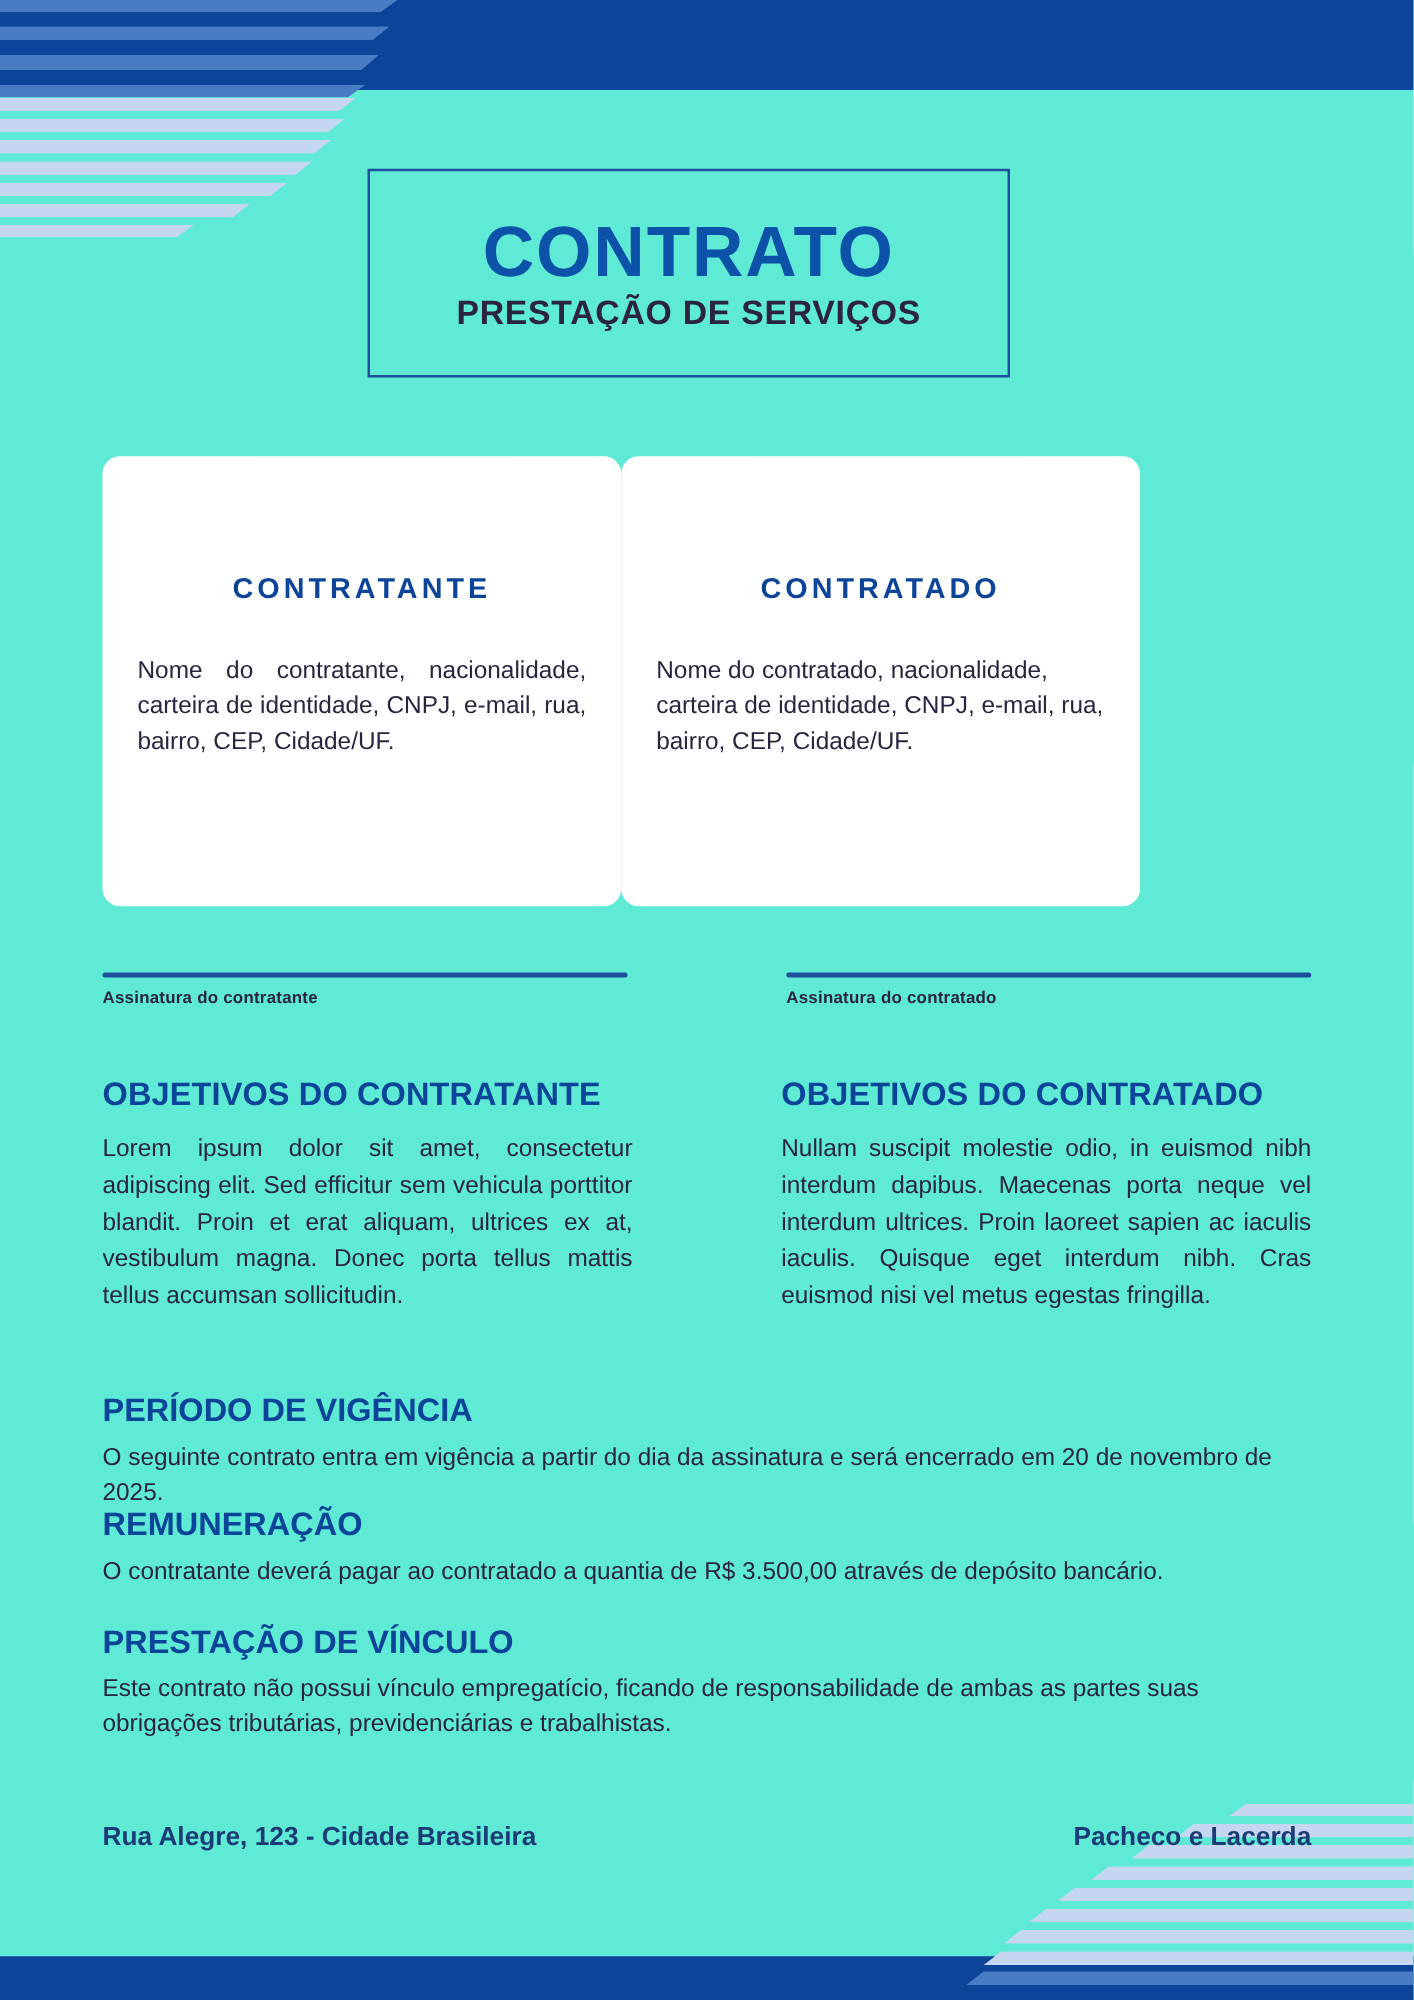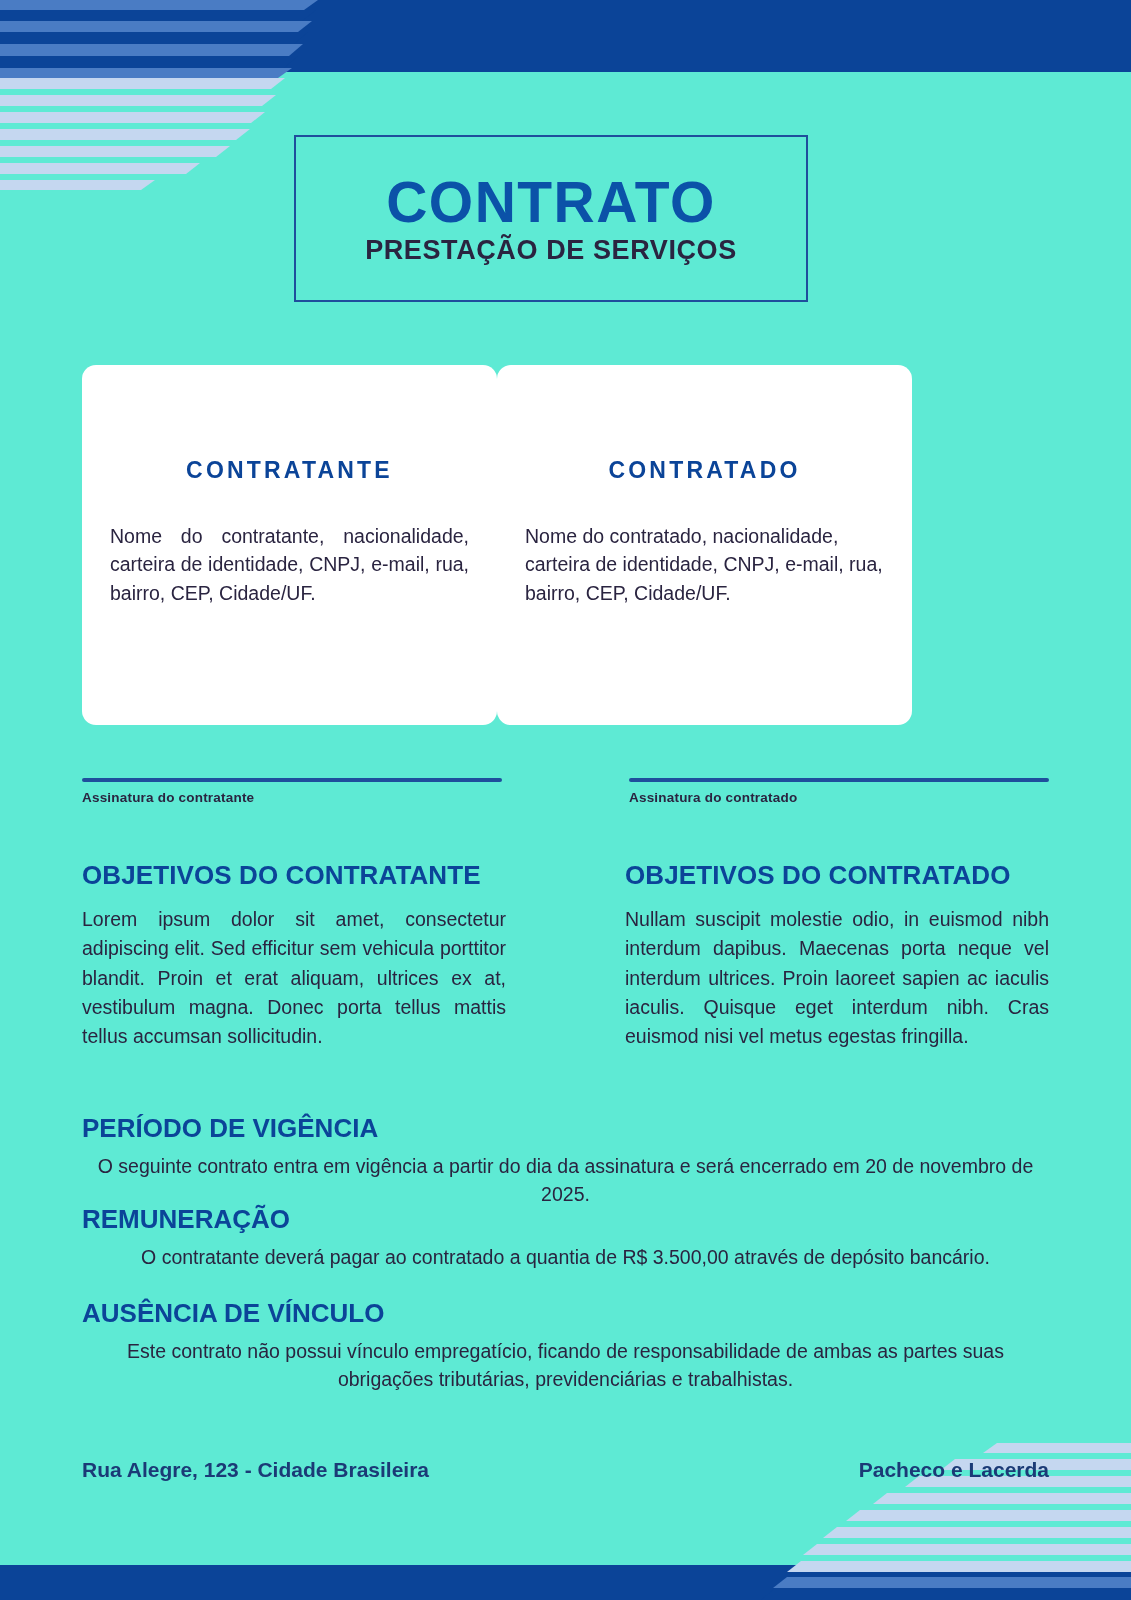--- a/index.html
+++ b/index.html
@@ -212,21 +212,20 @@
     font-size: 26px;
     font-weight: 700;
     color: #0B4498;
     margin: 0 0 8px 0;
   }
   .section-body {
     font-size: 19.5px;
     line-height: 1.45;
     color: #2A2440;
     margin: 0;
-    text-align: center;
   }
   #sec-vigencia { top: 1085px; margin-top: 28px; }
   #sec-remuneracao { top: 1204px; }
   #sec-vinculo { top: 1298px; }
 
   
   .footer-left {
     position: absolute;
     left: 82px;
     top: 1458px;
@@ -311,21 +310,21 @@
     <h2 class="section-title">PERÍODO DE VIGÊNCIA</h2>
     <p class="section-body">O seguinte contrato entra em vigência a partir do dia da assinatura e será encerrado em 20 de novembro de 2025.</p>
   </div>
 
   <div class="section" id="sec-remuneracao">
     <h2 class="section-title">REMUNERAÇÃO</h2>
     <p class="section-body">O contratante deverá pagar ao contratado a quantia de R$ 3.500,00 através de depósito bancário.</p>
   </div>
 
   <div class="section" id="sec-vinculo">
-    <h2 class="section-title">AUSÊNCIA DE VÍNCULO</h2>
+    <h2 class="section-title">PRESTAÇÃO DE VÍNCULO</h2>
     <p class="section-body">Este contrato não possui vínculo empregatício, ficando de responsabilidade de ambas as partes suas obrigações tributárias, previdenciárias e trabalhistas.</p>
   </div>
 
   <div class="stripes-bottom" id="stripes-bottom">
       <div class="sb slant-l" style="bottom: 0px; width: 370px; height: 12px; background: rgb(11, 68, 152);"></div>
       <div class="sb slant-l" style="bottom: 12px; width: 358px; height: 11px; background: rgb(74, 124, 196);"></div>
       <div class="sb slant-l" style="bottom: 28px; width: 344px; height: 11px; background: rgb(197, 215, 240);"></div>
       <div class="sb slant-l" style="bottom: 45px; width: 328px; height: 11px; background: rgb(197, 215, 240);"></div>
       <div class="sb slant-l" style="bottom: 62px; width: 308px; height: 11px; background: rgb(197, 215, 240);"></div>
       <div class="sb slant-l" style="bottom: 79px; width: 285px; height: 11px; background: rgb(197, 215, 240);"></div>

